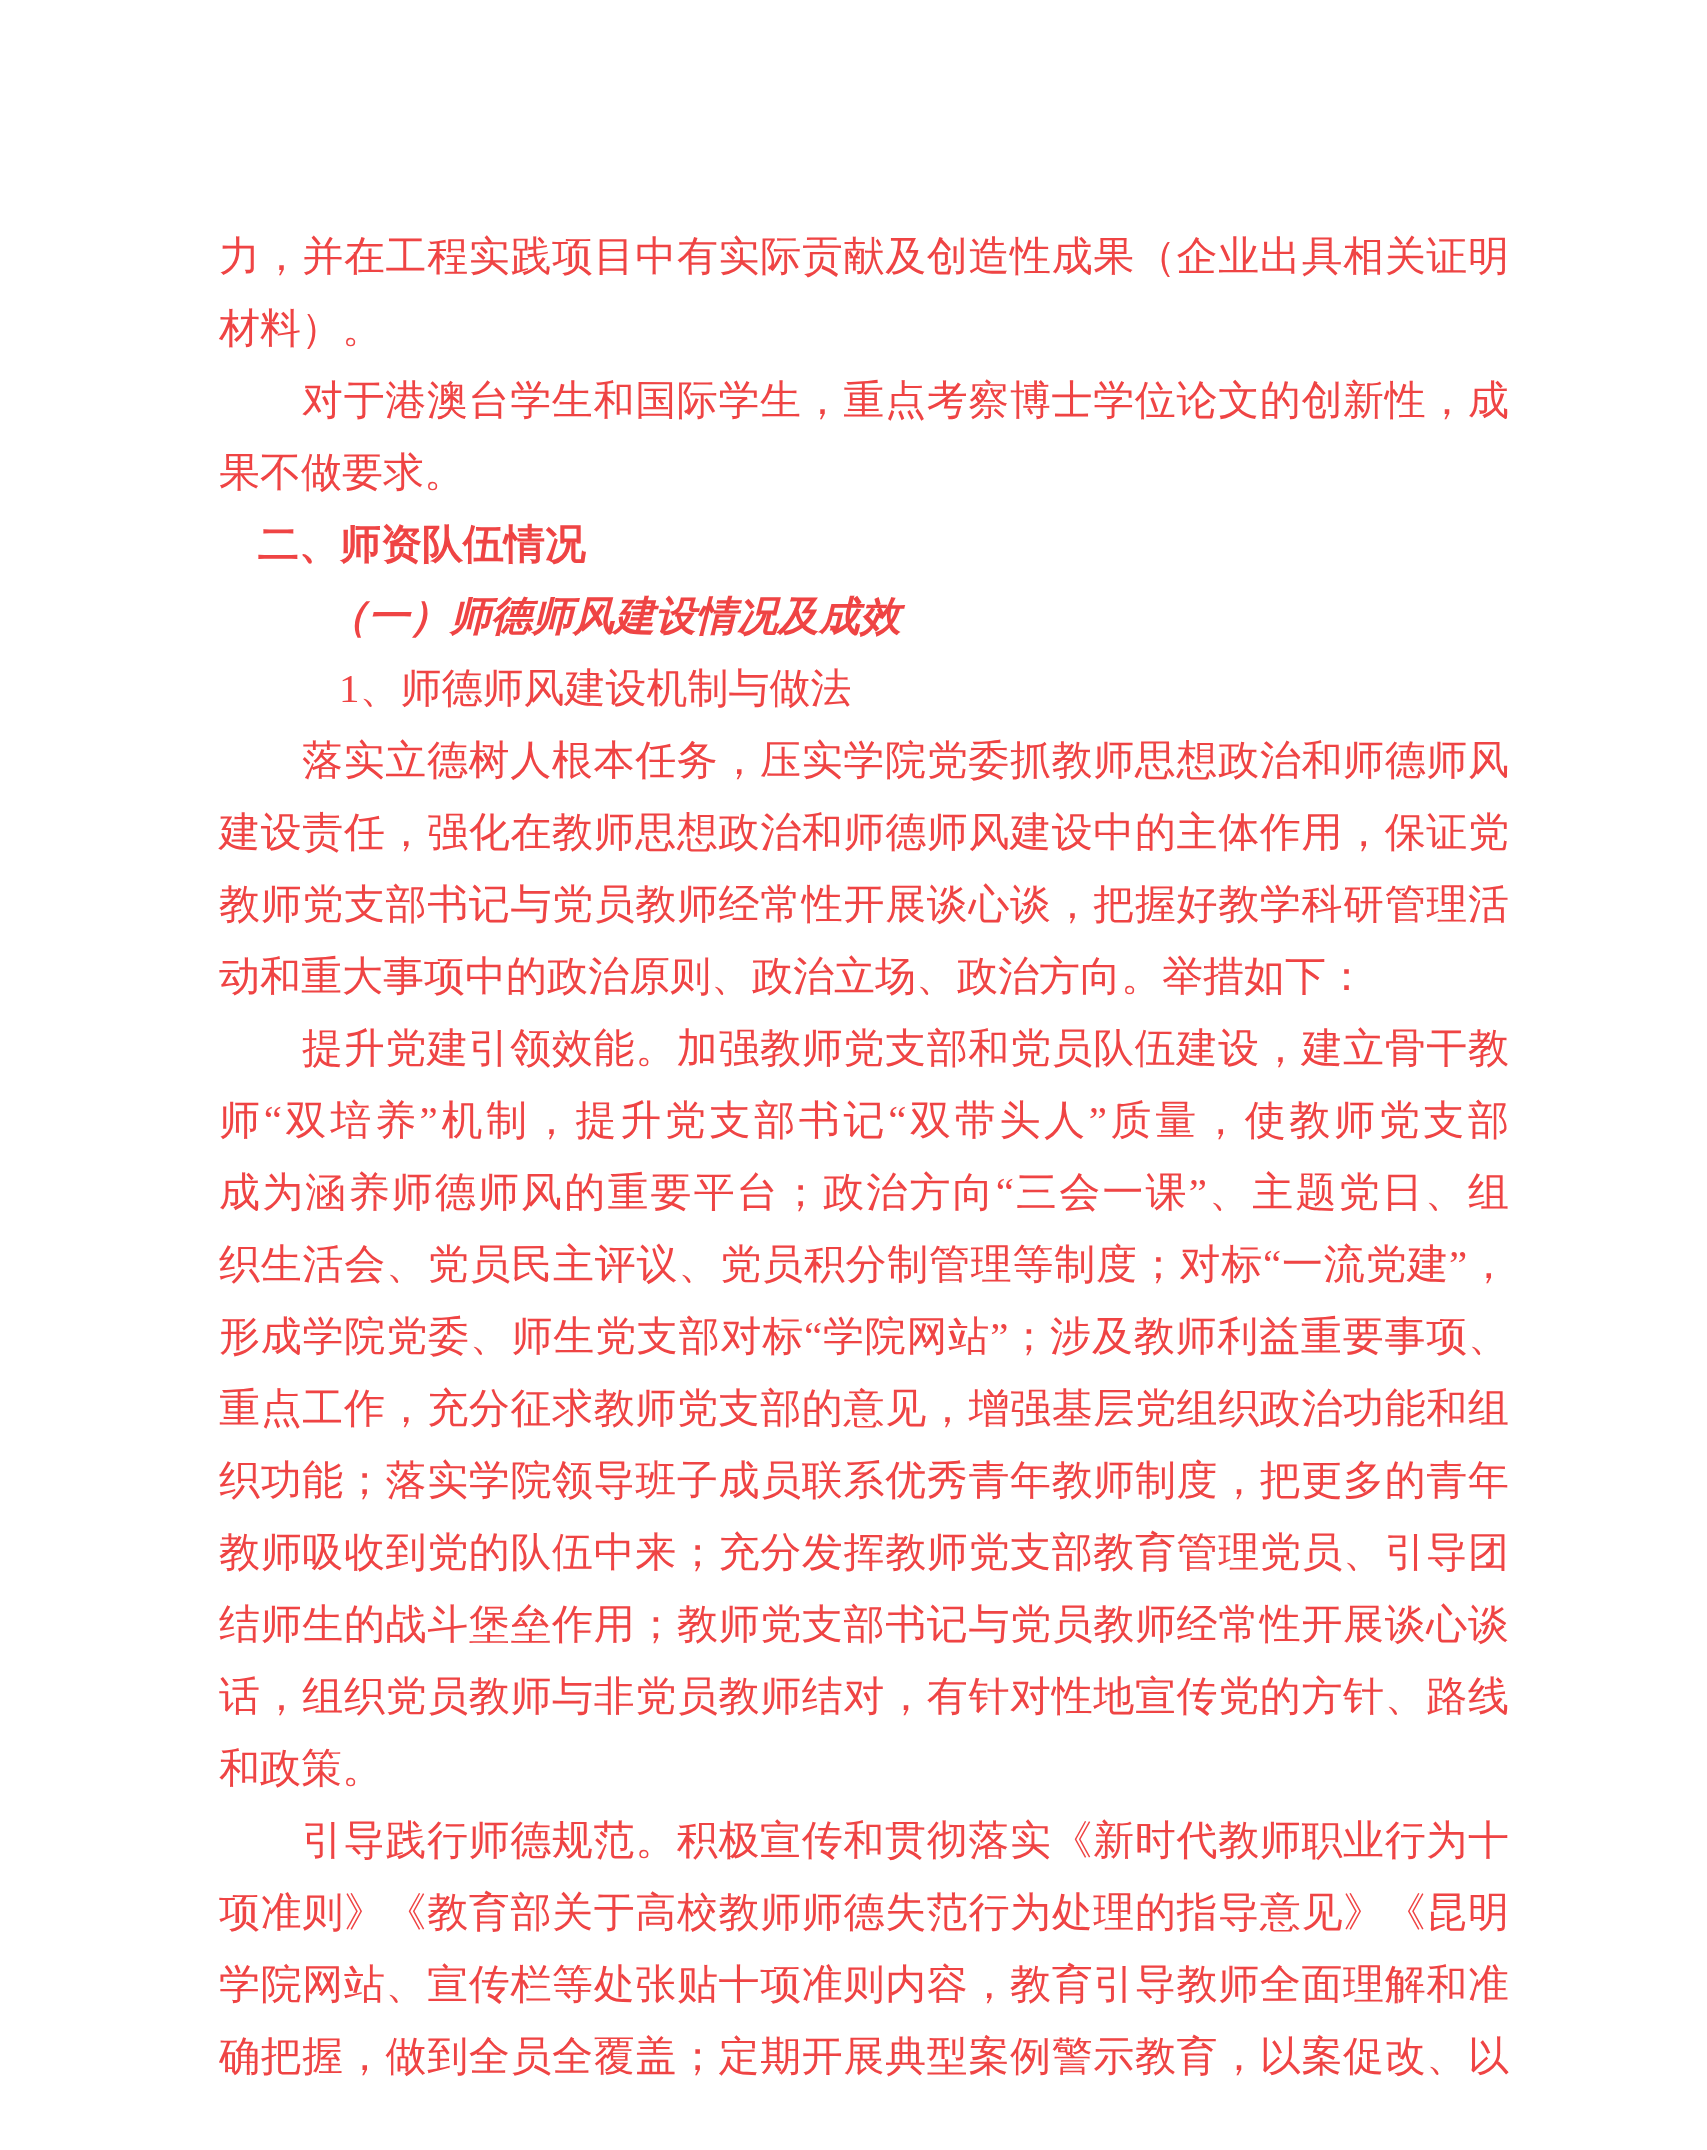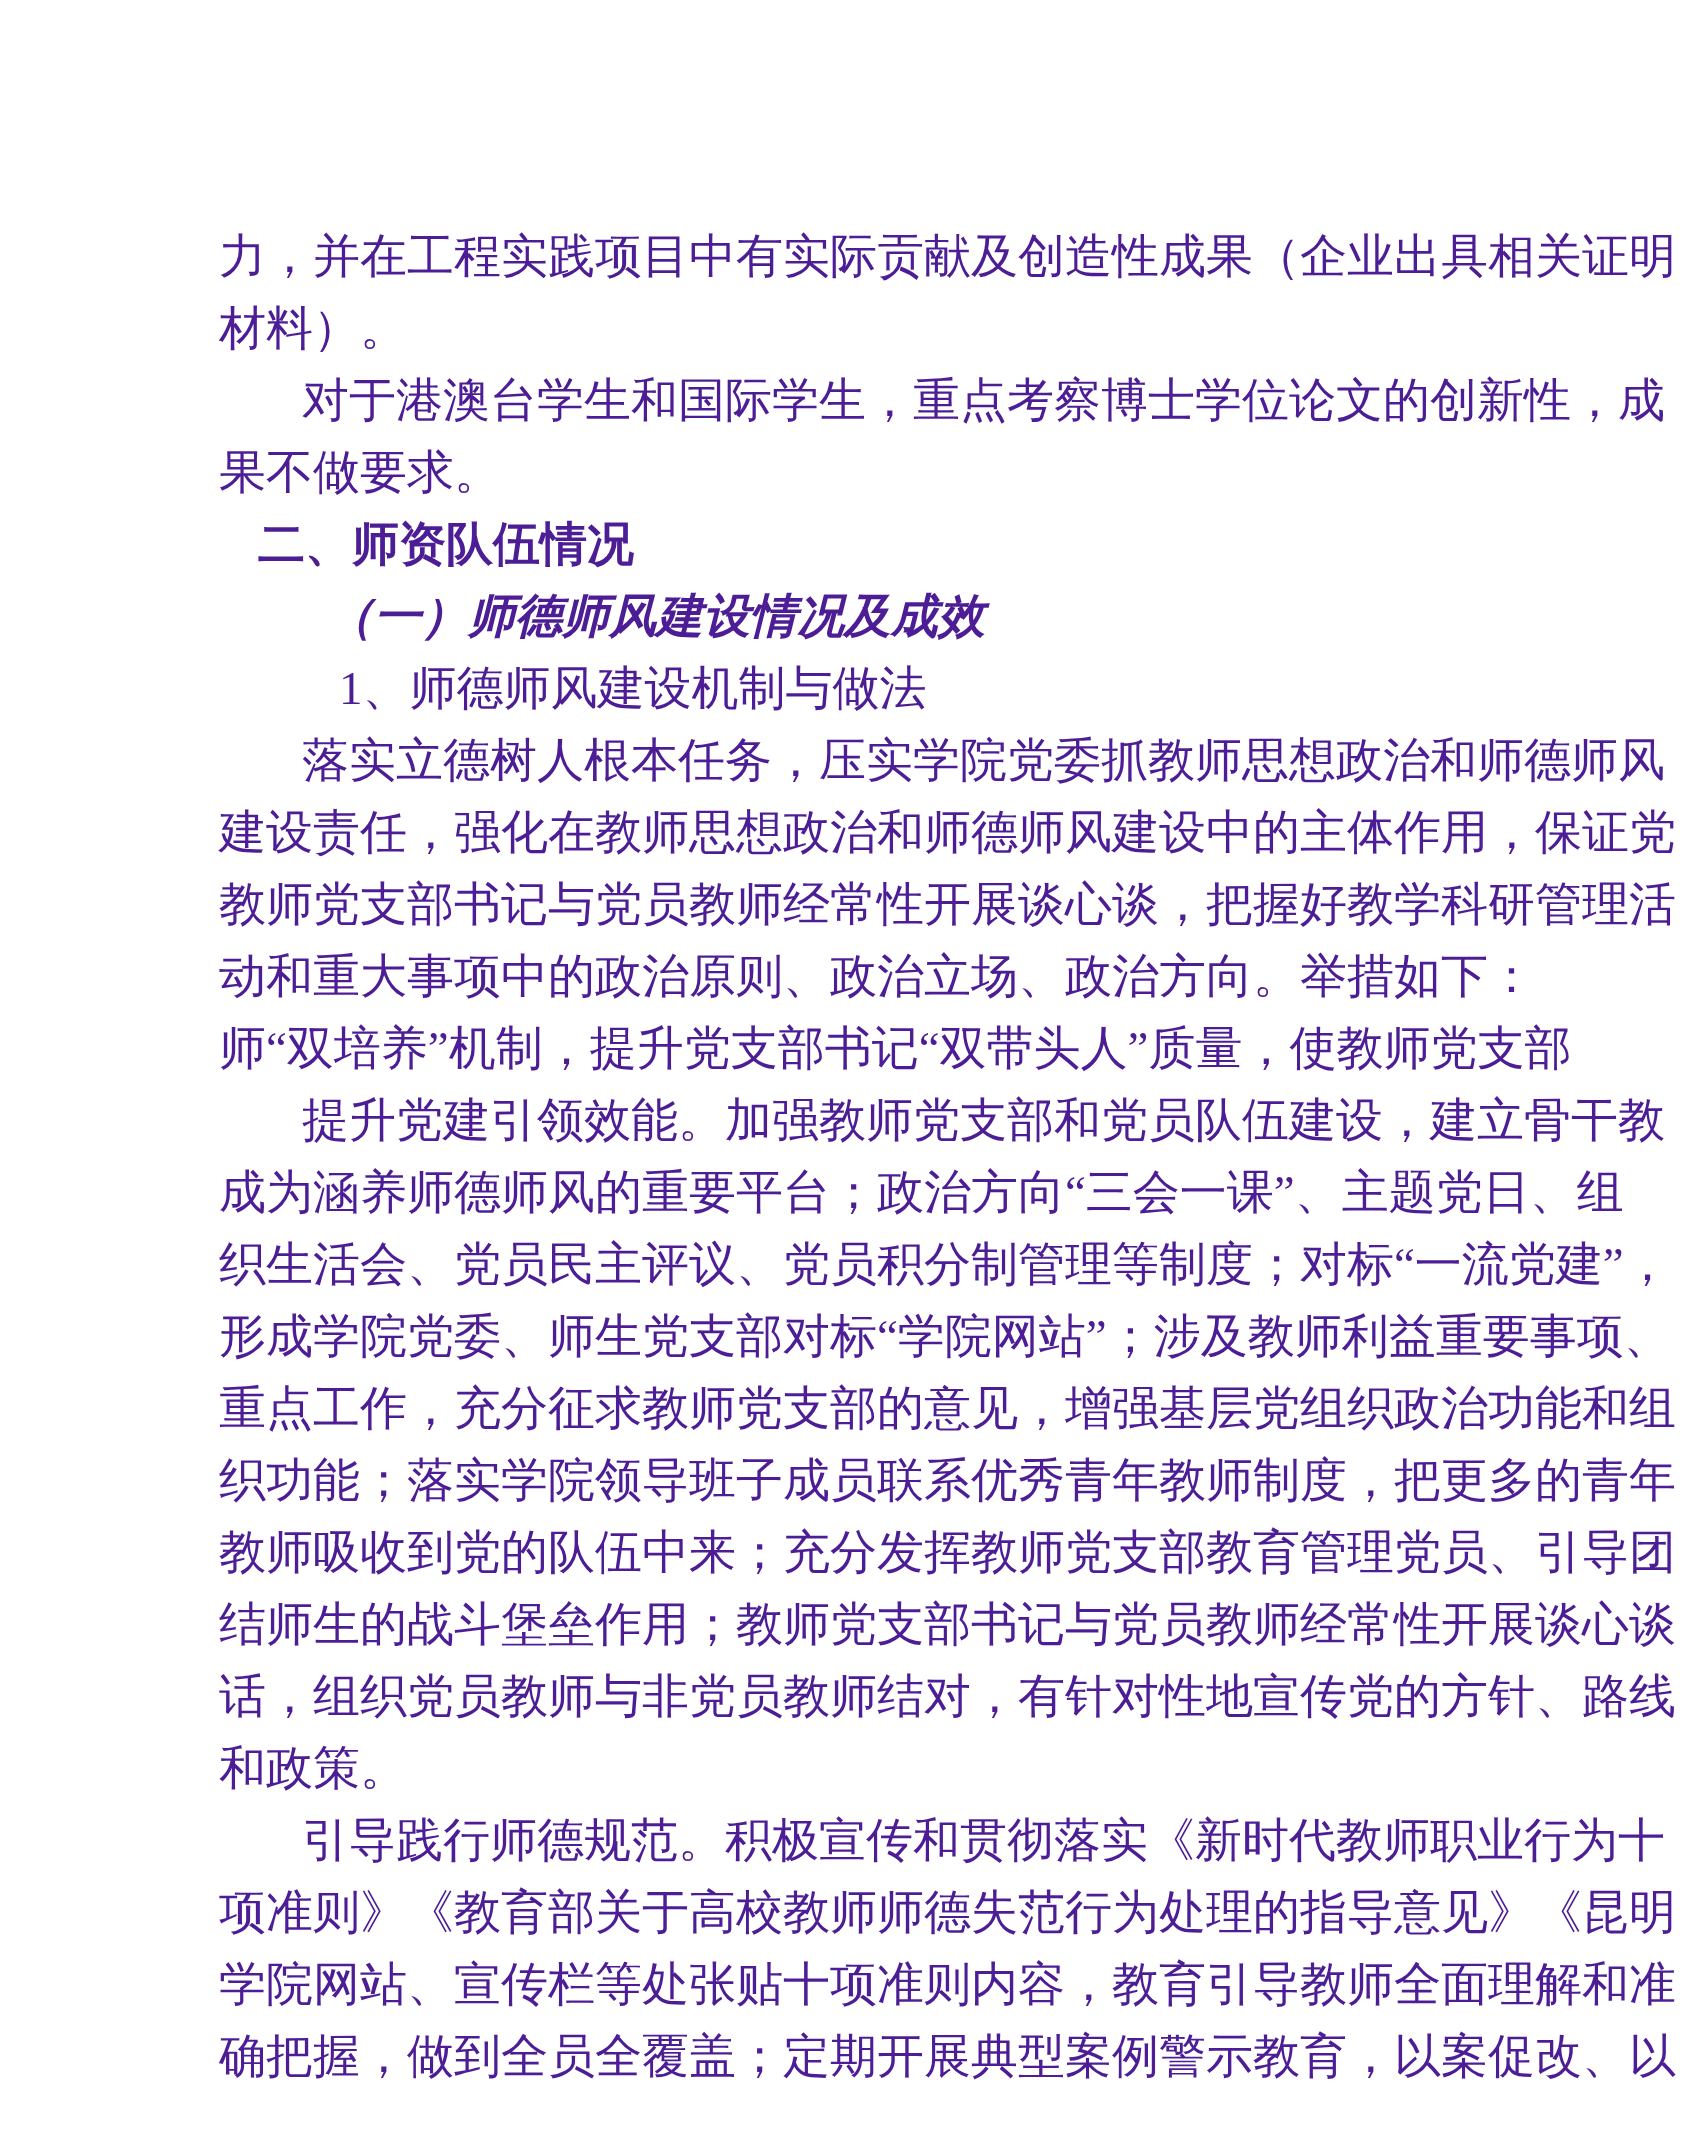--- a/index.html
+++ b/index.html
@@ -19,24 +19,24 @@
     overflow: hidden;
   }
   #text-block {
     position: absolute;
     left: 219px;
     top: 220px;
     width: 1290px;
   }
   .line {
     font-family: "Liberation Serif", "DejaVu Serif", serif;
-    font-size: 47px;
+    font-size: 41px;
     line-height: 72px;
     height: 72px;
-    color: #4c1d95;
+    color: #ef4444;
     white-space: nowrap;
     text-align: left;
   }
   .line.justify {
     text-align: justify;
     text-align-last: justify;
   }
   .line.indent2 {
     text-indent: 83px;
   }
@@ -62,22 +62,22 @@
       <div class="line">材料）。</div>
       <div class="line justify indent2">对于港澳台学生和国际学生，重点考察博士学位论文的创新性，成</div>
       <div class="line">果不做要求。</div>
       <div class="line h1">二、师资队伍情况</div>
       <div class="line h2">（一）师德师风建设情况及成效</div>
       <div class="line h3">1、师德师风建设机制与做法</div>
       <div class="line justify indent2">落实立德树人根本任务，压实学院党委抓教师思想政治和师德师风</div>
       <div class="line justify">建设责任，强化在教师思想政治和师德师风建设中的主体作用，保证党</div>
       <div class="line justify">教师党支部书记与党员教师经常性开展谈心谈，把握好教学科研管理活</div>
       <div class="line">动和重大事项中的政治原则、政治立场、政治方向。举措如下：</div>
+      <div class="line justify indent2">提升党建引领效能。加强教师党支部和党员队伍建设，建立骨干教</div>
       <div class="line justify">师“双培养”机制，提升党支部书记“双带头人”质量，使教师党支部</div>
-      <div class="line justify indent2">提升党建引领效能。加强教师党支部和党员队伍建设，建立骨干教</div>
       <div class="line justify">成为涵养师德师风的重要平台；政治方向“三会一课”、主题党日、组</div>
       <div class="line justify">织生活会、党员民主评议、党员积分制管理等制度；对标“一流党建”，</div>
       <div class="line justify">形成学院党委、师生党支部对标“学院网站”；涉及教师利益重要事项、</div>
       <div class="line justify">重点工作，充分征求教师党支部的意见，增强基层党组织政治功能和组</div>
       <div class="line justify">织功能；落实学院领导班子成员联系优秀青年教师制度，把更多的青年</div>
       <div class="line justify">教师吸收到党的队伍中来；充分发挥教师党支部教育管理党员、引导团</div>
       <div class="line justify">结师生的战斗堡垒作用；教师党支部书记与党员教师经常性开展谈心谈</div>
       <div class="line justify">话，组织党员教师与非党员教师结对，有针对性地宣传党的方针、路线</div>
       <div class="line">和政策。</div>
       <div class="line justify indent2">引导践行师德规范。积极宣传和贯彻落实《新时代教师职业行为十</div>

